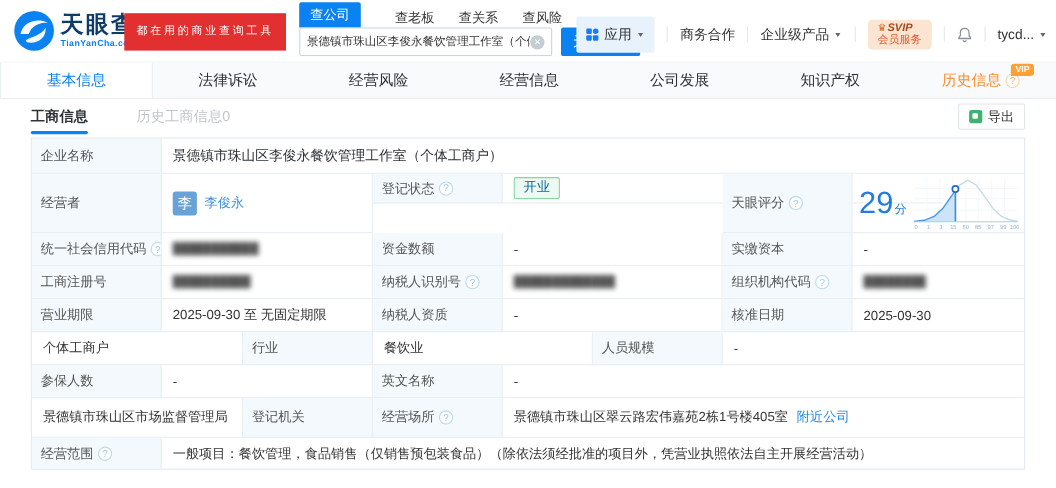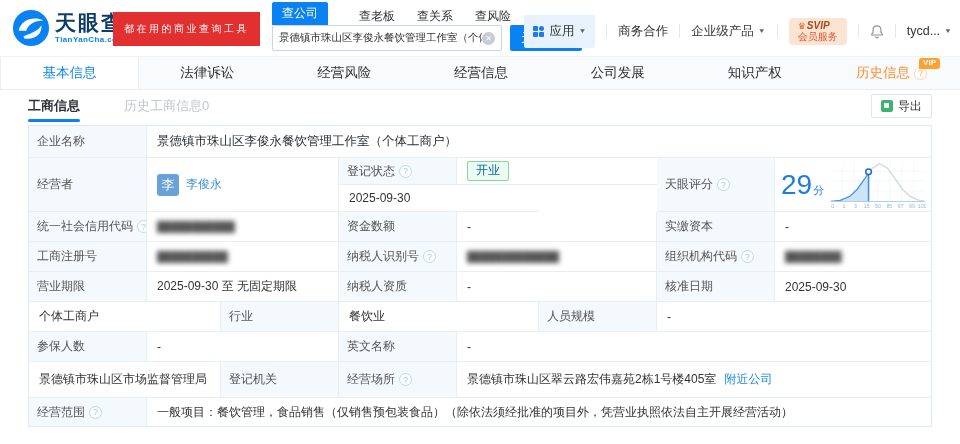--- a/index.html
+++ b/index.html
@@ -72,21 +72,21 @@
   .c{border-right:1px solid #e7eef4;border-bottom:1px solid #e7eef4;display:flex;align-items:center;
      padding:0 10px;font-size:12px;color:#333;overflow:hidden;white-space:nowrap}
   .row .c:last-child{border-right:none}
   .lastrow .c{border-bottom:none}
   .lab{background:#f3f9fc;color:#555;padding:0 2px 0 8px}
   .w1{width:118px;flex:none}.v1{width:192px;flex:none}
   .w2{width:118px;flex:none}.v2{width:200px;flex:none}
   .w3{width:118px;flex:none}
   .vf{flex:1}
   .h30{height:30px}.h32{height:32px}.h54{height:54px}.h36{height:36px}.h28{height:28px}
-  .sub{display:flex;flex-direction:column;width:318px;flex:none}
+  .sub{display:flex;flex-direction:row;width:318px;flex:none}
   .subrow{display:flex;height:27px}
   .subrow .c{height:27px}
   .subrow.top .c{border-bottom:1px solid #e7eef4}
   .subrow.bot .c{border-bottom:1px solid #e7eef4}
 
   .ava{width:22px;height:22px;border-radius:3px;background:#68a2d8;color:#fff;font-size:13px;display:flex;
        align-items:center;justify-content:center;margin-right:7px;flex:none}
   .plink{color:#3c90dd;cursor:pointer}
   .alink{color:#1e87e5;cursor:pointer;margin-left:8px}
   .open-badge{border:1px solid #83d8a2;background:#edfaf1;color:#0369a1;font-size:12px;padding:1px 8px;border-radius:2px;line-height:1.3}

